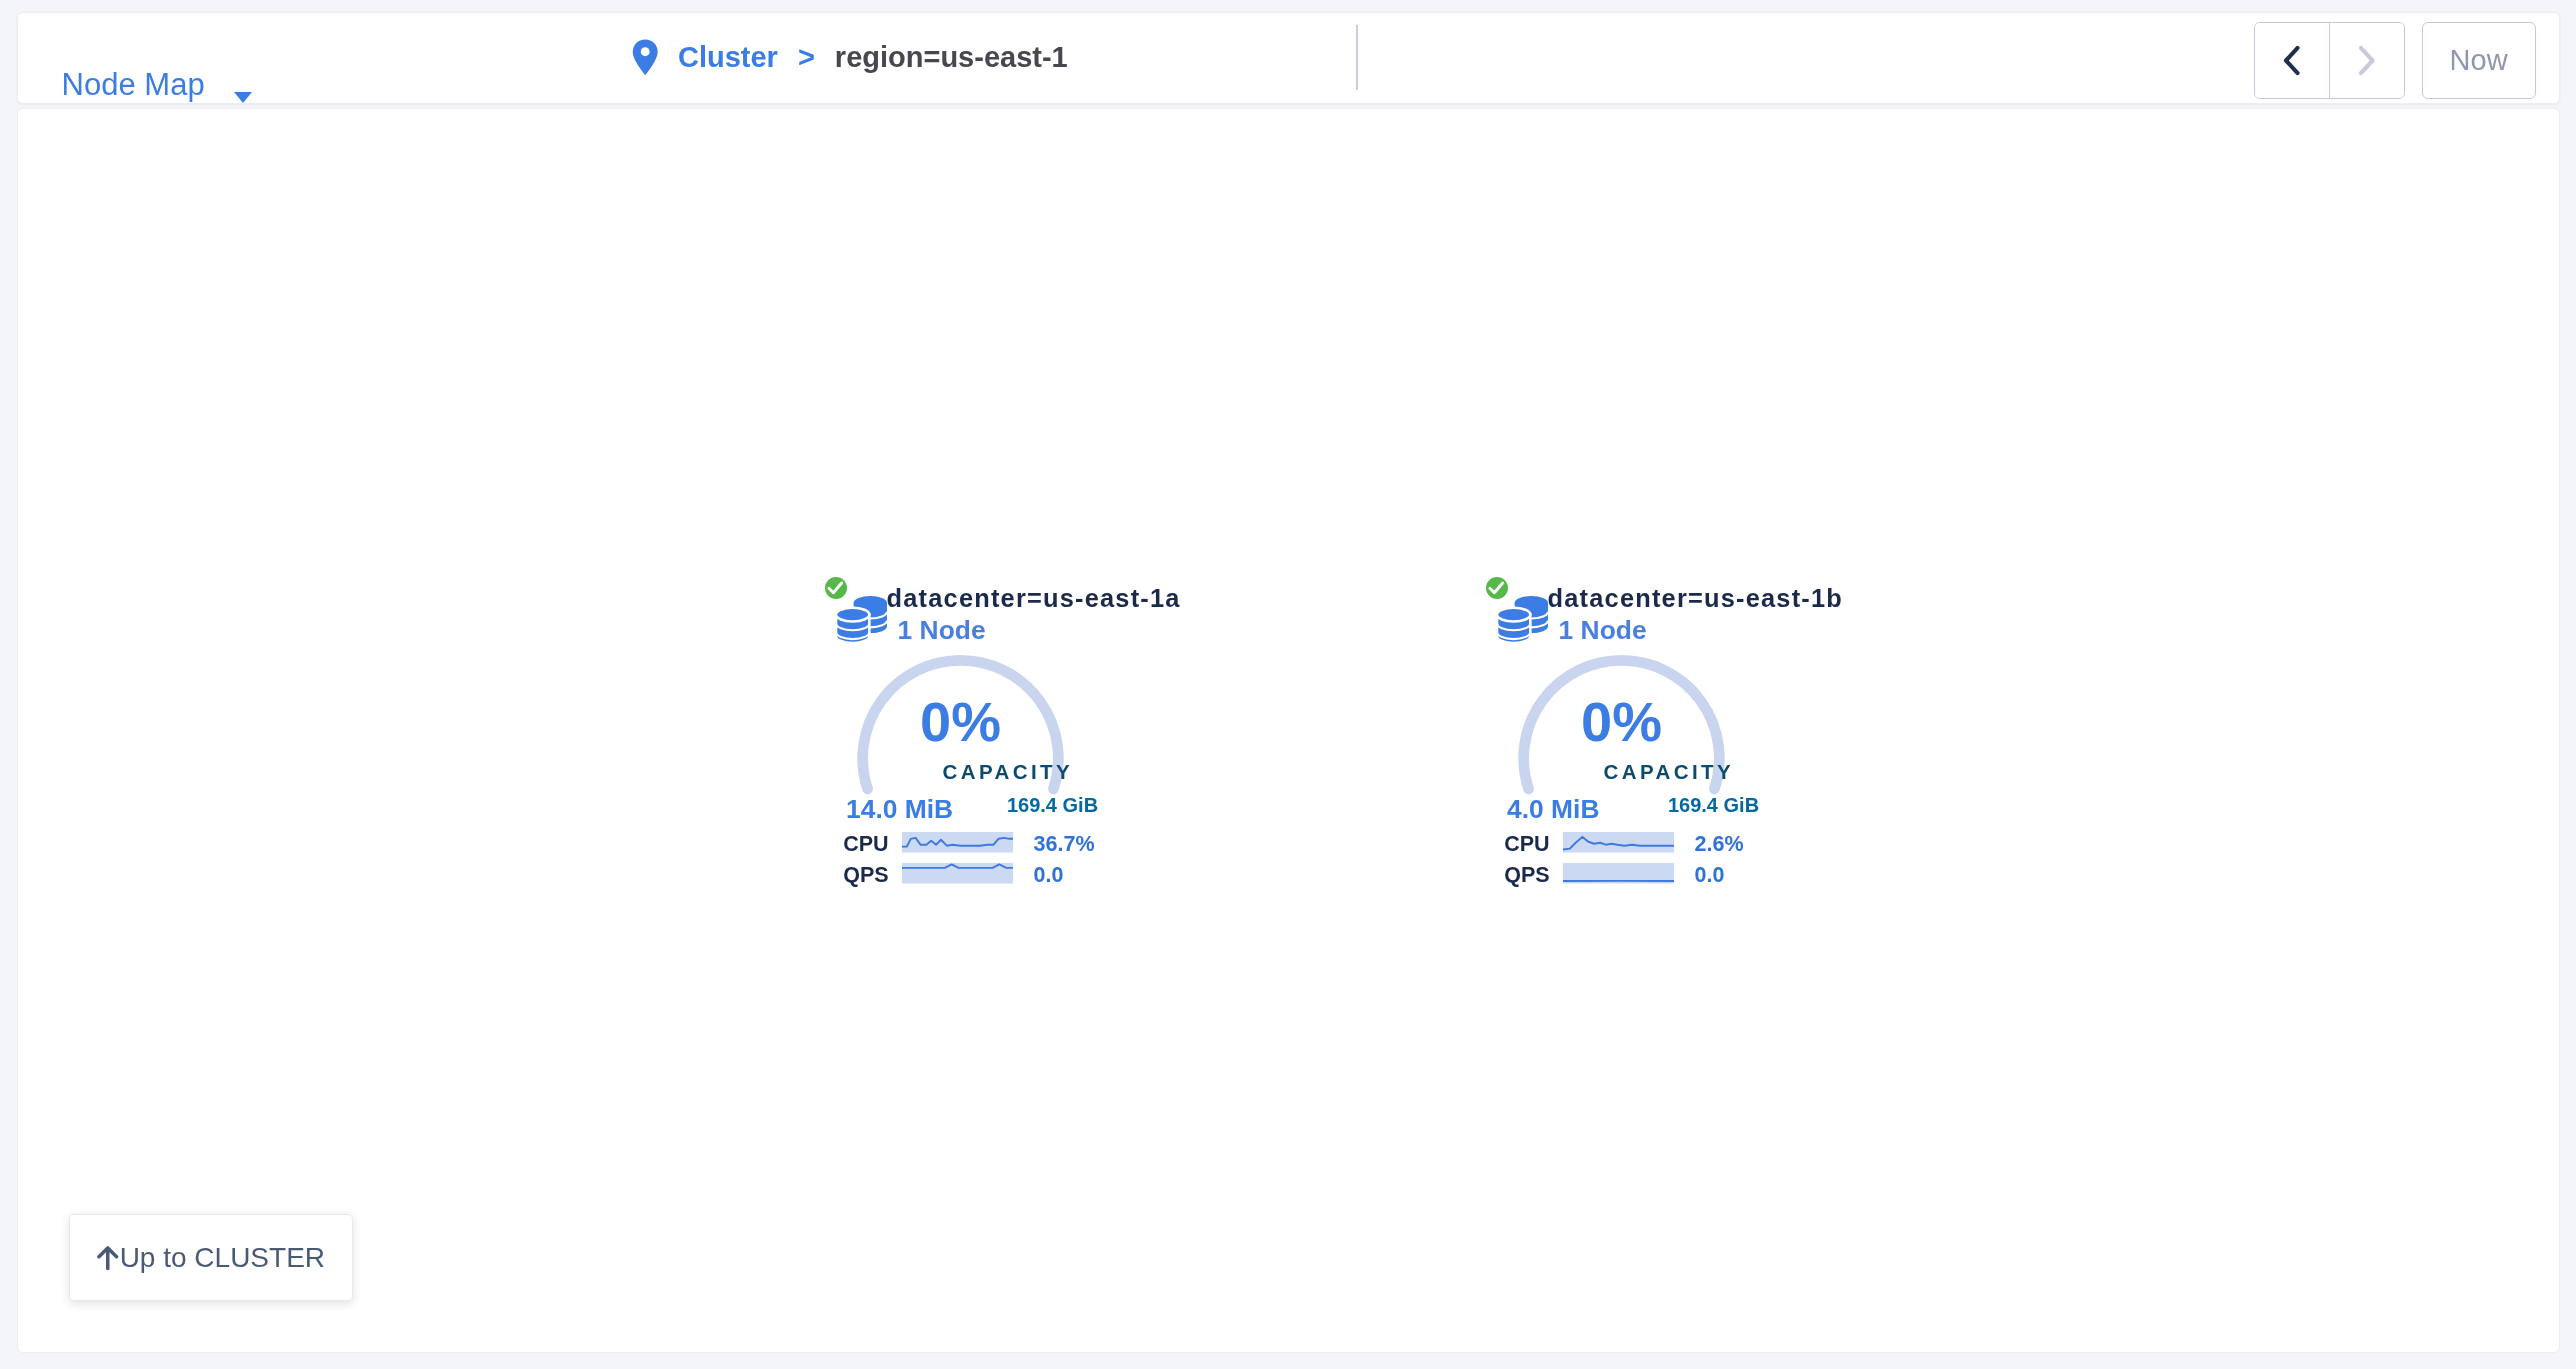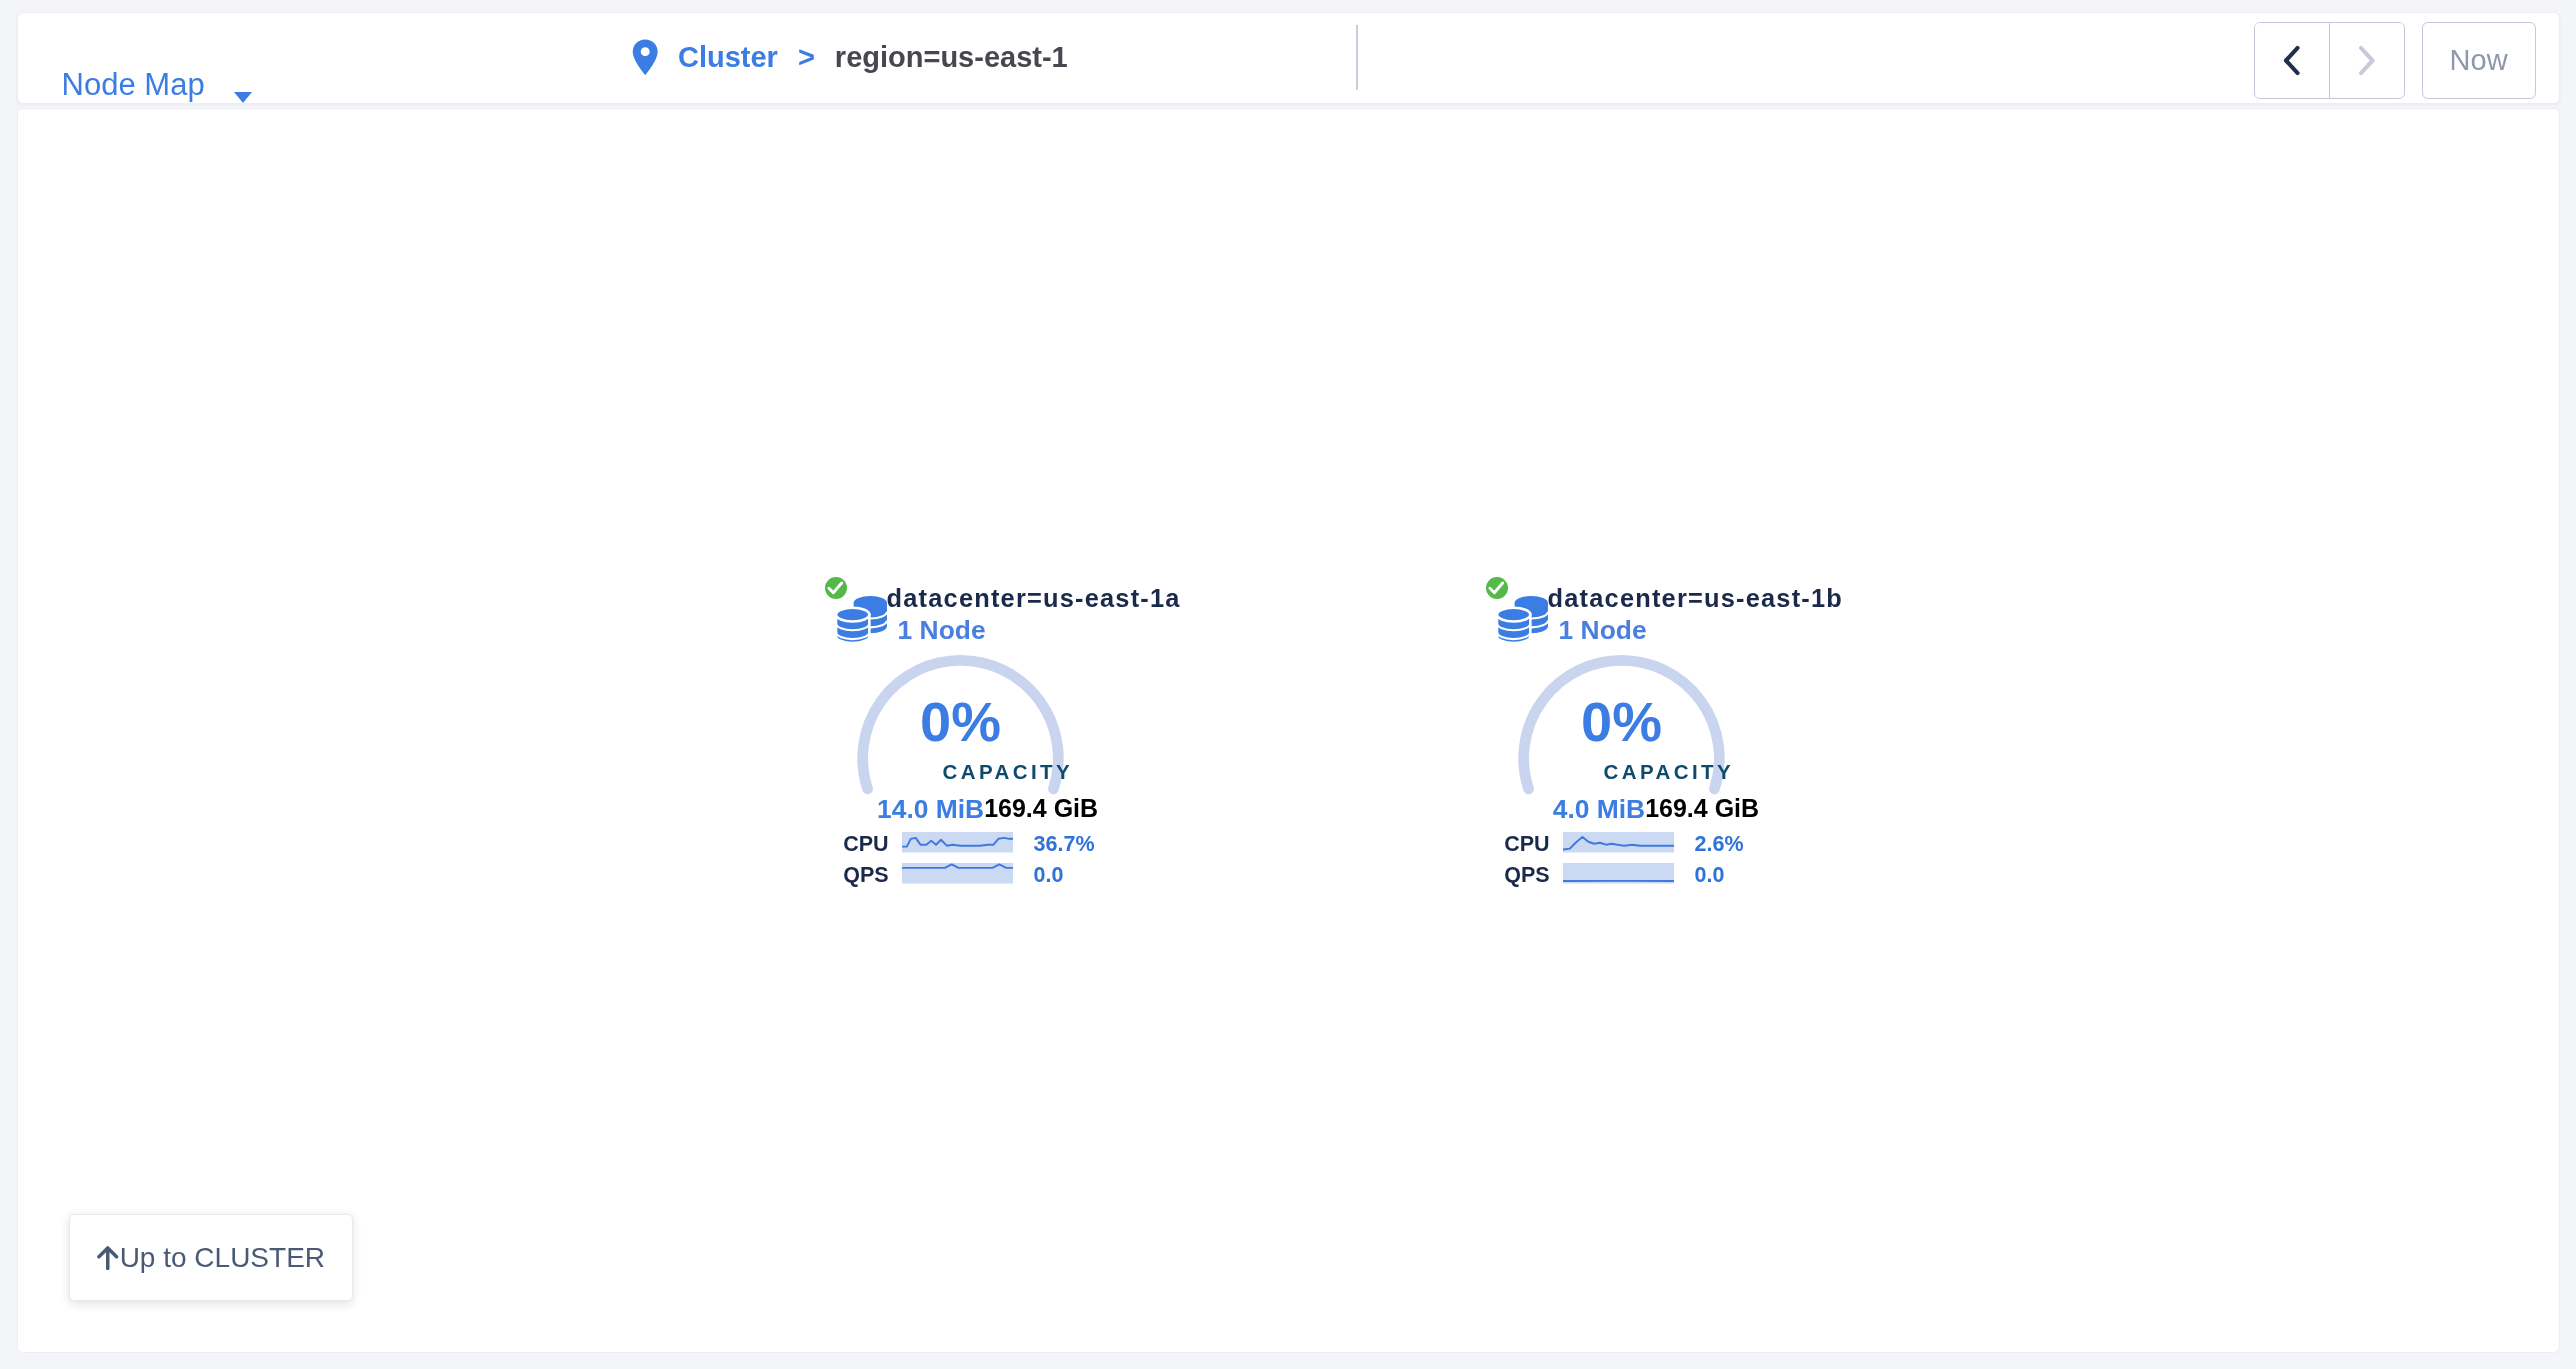--- a/index.html
+++ b/index.html
@@ -65,23 +65,23 @@
     box-shadow:0 0 0 1px rgba(255,255,255,.6);
   }
   .db-icon { position:absolute; left:13.7px; top:20.5px; }
   .card-title { position:absolute; left:64px; top:8.8px; font-size:25.4px; font-weight:700; color:#1b2a4a; letter-spacing:1.2px; white-space:nowrap; }
   .card-subtitle { position:absolute; left:75px; top:40px; font-size:26.4px; font-weight:700; color:#4a7fe0; }
 
   .gauge-svg { position:absolute; left:25.4px; top:71px; }
   .gauge-pct { position:absolute; left:25.4px; top:114px; width:225px; text-align:center; font-size:56px; font-weight:800; color:#3b7de2; }
   .gauge-cap { position:absolute; left:25.4px; top:185px; width:225px; text-align:right; font-size:20.5px; font-weight:700; color:#0c4a6e; letter-spacing:3.4px; }
 
-  .vals-row { position:absolute; left:23.5px; top:219px; width:252px; display:flex; justify-content:flex-end; }
+  .vals-row { position:absolute; left:23.5px; top:219px; width:252px; display:flex; justify-content:space-between; }
   .val-used  { font-size:26.4px; font-weight:600; color:#3b7de2; }
-  .val-total { font-size:25px; font-weight:600; color:#000000; }
+  .val-total { font-size:20px; font-weight:600; color:#0369a1; }
 
   .metric-row { position:absolute; left:0; width:286px; height:21.5px; }
   .metric-row.cpu { top:257px; }
   .metric-row.qps { top:288px; }
   .metric-label { position:absolute; left:0; top:0; width:66px; text-align:right; font-size:21.5px; font-weight:700; color:#1b2a4a; }
   .spark { position:absolute; left:79px; top:0; width:111px; height:20.5px; }
   .spark-bg { fill:#ccd9f3; }
   .spark-line { fill:none; stroke:#4079dd; stroke-width:2; stroke-linejoin:round; stroke-linecap:round; }
   .metric-value { position:absolute; left:211px; top:0; font-size:21.5px; font-weight:700; color:#2f72d8; }
 

